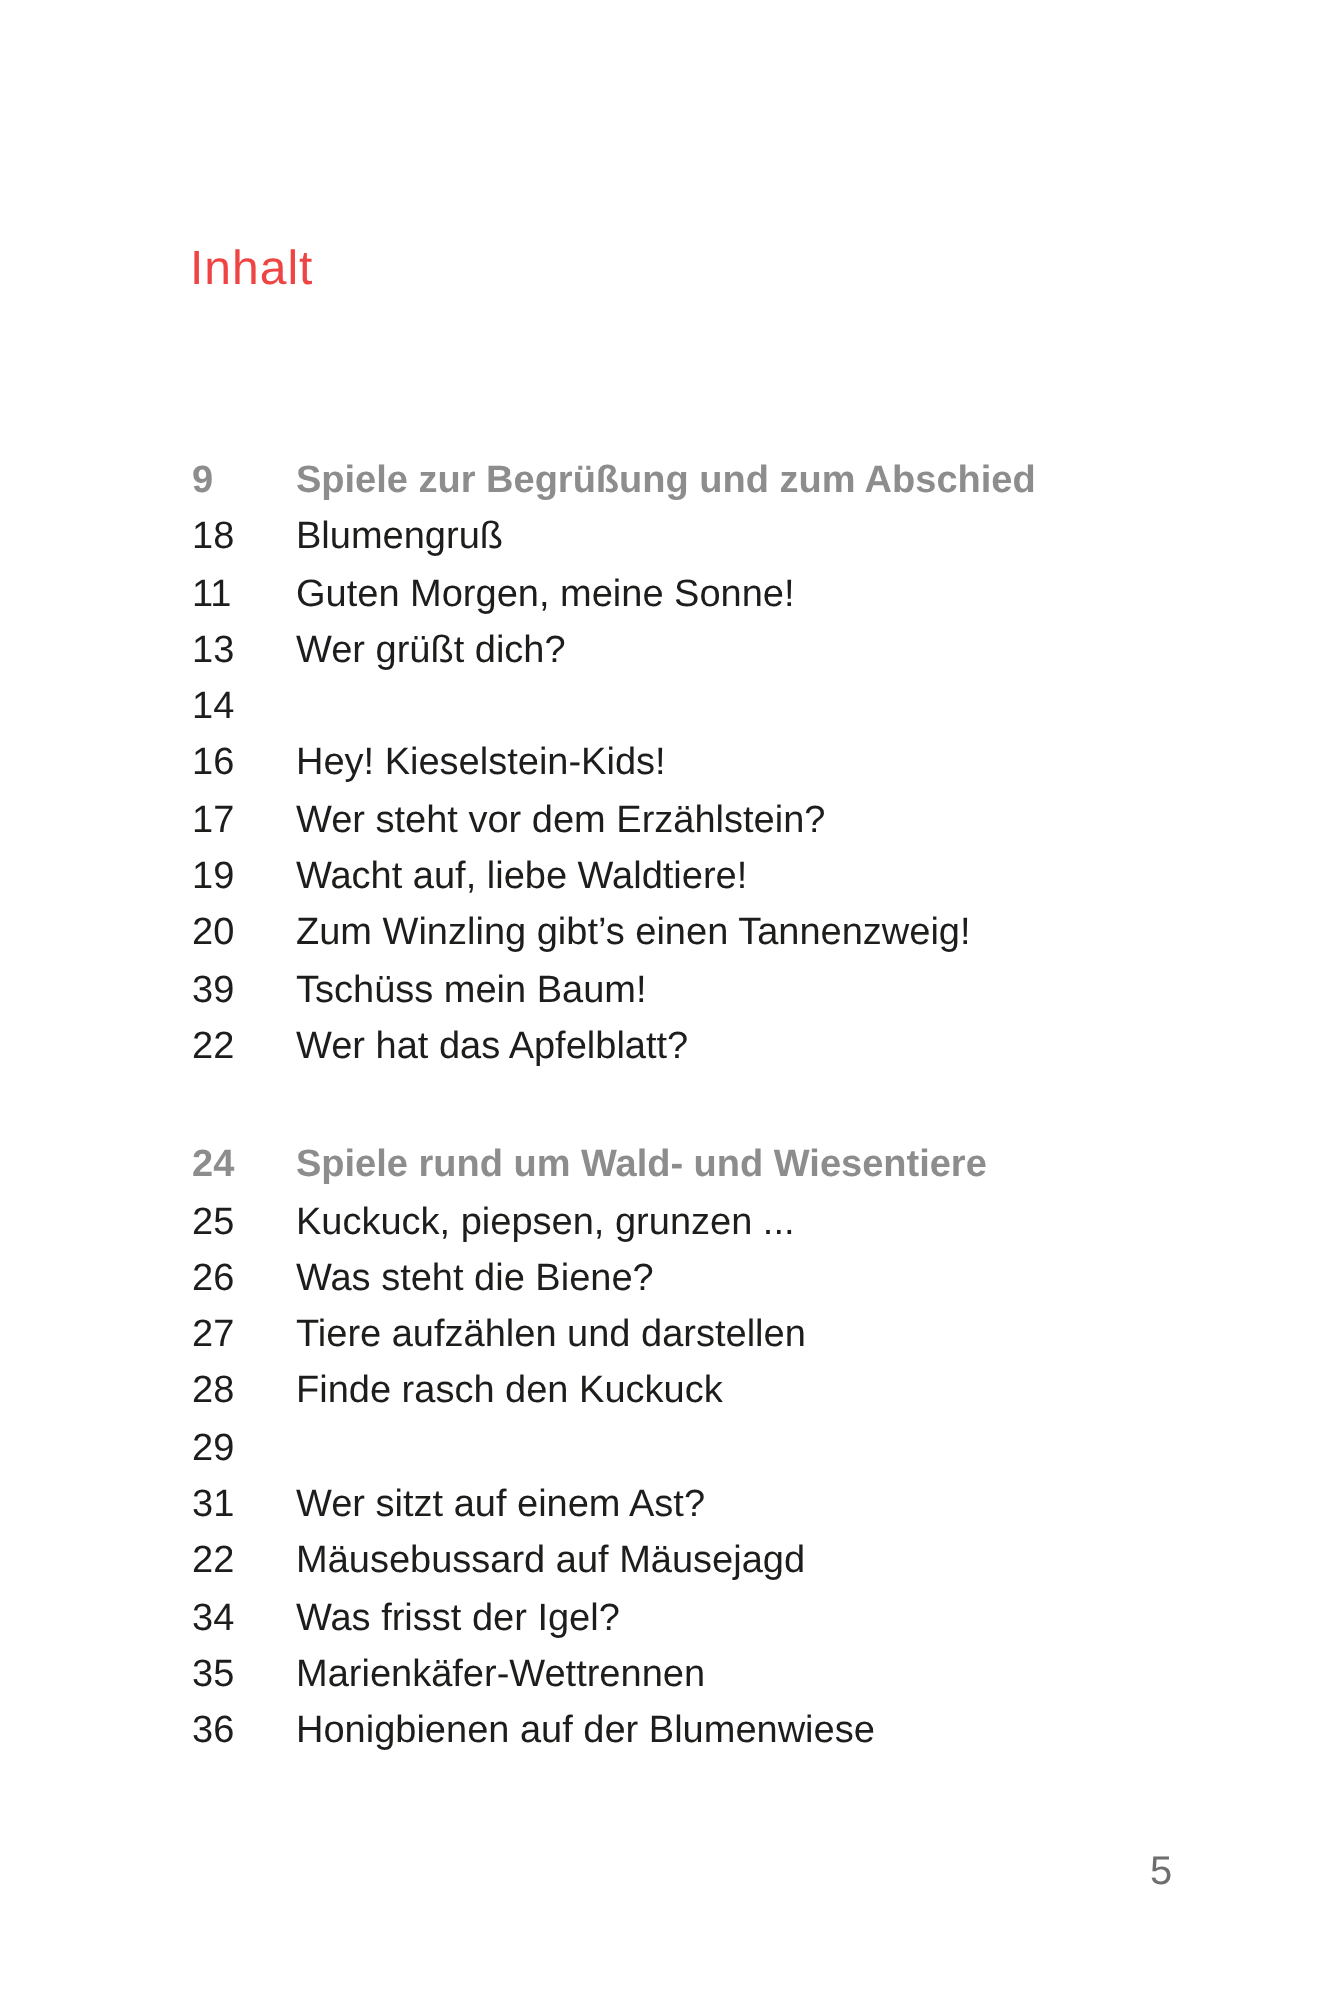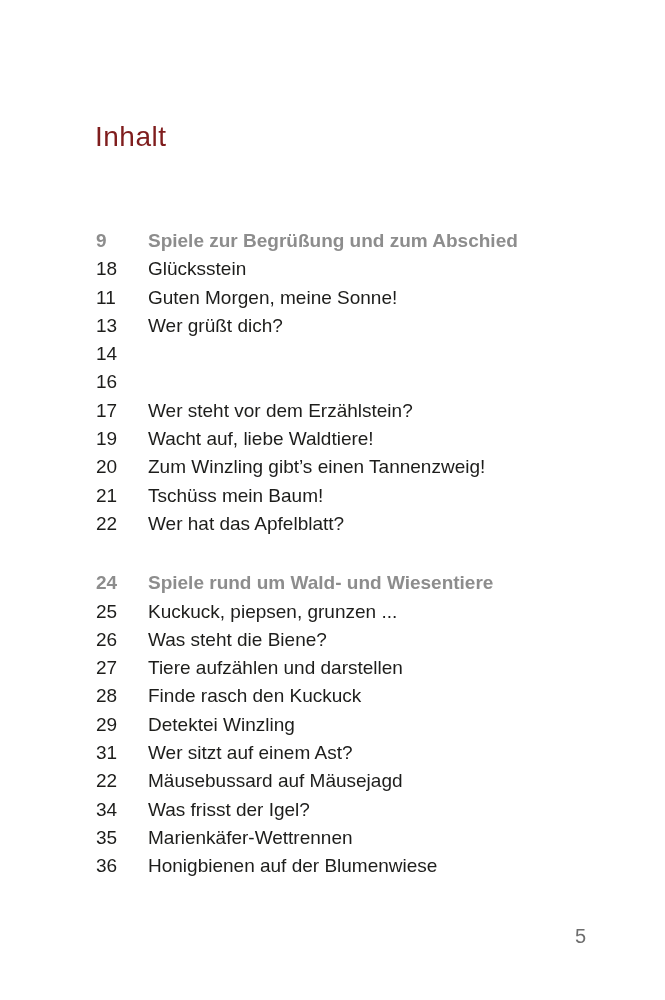--- a/index.html
+++ b/index.html
@@ -13,24 +13,24 @@
     height: 1000px;
     background: #ffffff;
     font-family: "Liberation Sans", sans-serif;
     overflow: hidden;
   }
   .page-title {
     position: absolute;
     left: 95px;
     top: 121px;
     margin: 0;
-    font-size: 28px;
+    font-size: 24px;
     font-weight: 400;
     letter-spacing: 0.5px;
-    color: #7f1d1d;
+    color: #ef4444;
   }
   .toc {
     position: absolute;
     left: 96px;
     top: 227px;
     width: 480px;
   }
   .toc-section + .toc-section {
     margin-top: 31px;
   }
@@ -71,50 +71,51 @@
 
   <div class="toc">
 
     <div class="toc-section">
       <div class="row heading">
         <span class="num">9</span>
         <span class="title">Spiele zur Begrüßung und zum Abschied</span>
       </div>
       <div class="row">
         <span class="num">18</span>
-        <span class="title">Glücksstein</span>
+        <span class="title">Blumengruß</span>
       </div>
       <div class="row">
         <span class="num">11</span>
         <span class="title">Guten Morgen, meine Sonne!</span>
       </div>
       <div class="row">
         <span class="num">13</span>
         <span class="title">Wer grüßt dich?</span>
       </div>
       <div class="row">
         <span class="num">14</span>
       </div>
       <div class="row">
         <span class="num">16</span>
+        <span class="title">Hey! Kieselstein-Kids!</span>
       </div>
       <div class="row">
         <span class="num">17</span>
         <span class="title">Wer steht vor dem Erzählstein?</span>
       </div>
       <div class="row">
         <span class="num">19</span>
         <span class="title">Wacht auf, liebe Waldtiere!</span>
       </div>
       <div class="row">
         <span class="num">20</span>
         <span class="title">Zum Winzling gibt’s einen Tannenzweig!</span>
       </div>
       <div class="row">
-        <span class="num">21</span>
+        <span class="num">39</span>
         <span class="title">Tschüss mein Baum!</span>
       </div>
       <div class="row">
         <span class="num">22</span>
         <span class="title">Wer hat das Apfelblatt?</span>
       </div>
     </div>
 
     <div class="toc-section">
       <div class="row heading">
@@ -132,21 +133,20 @@
       <div class="row">
         <span class="num">27</span>
         <span class="title">Tiere aufzählen und darstellen</span>
       </div>
       <div class="row">
         <span class="num">28</span>
         <span class="title">Finde rasch den Kuckuck</span>
       </div>
       <div class="row">
         <span class="num">29</span>
-        <span class="title">Detektei Winzling</span>
       </div>
       <div class="row">
         <span class="num">31</span>
         <span class="title">Wer sitzt auf einem Ast?</span>
       </div>
       <div class="row">
         <span class="num">22</span>
         <span class="title">Mäusebussard auf Mäusejagd</span>
       </div>
       <div class="row">

